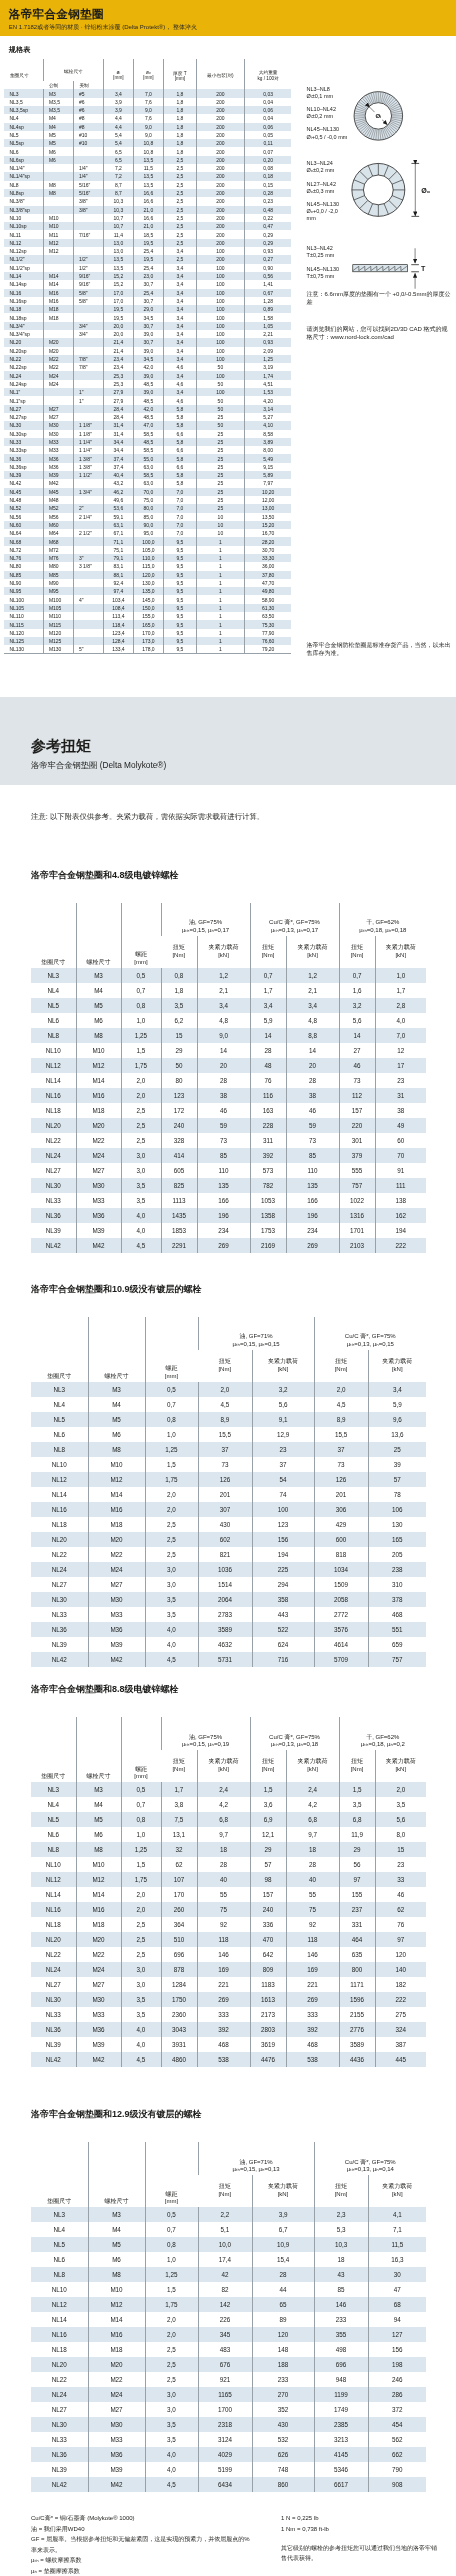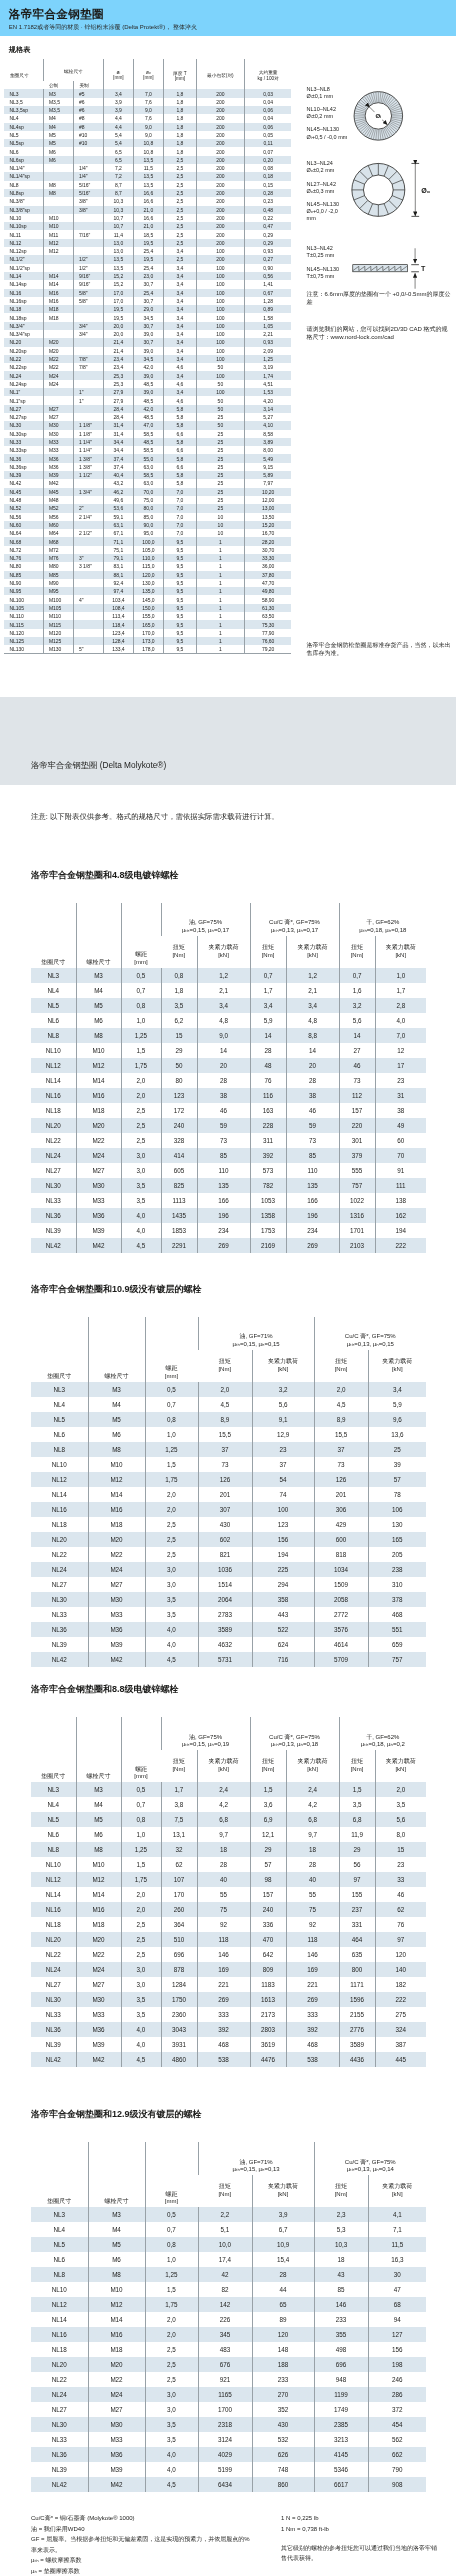--- a/index.html
+++ b/index.html
@@ -3,21 +3,21 @@
 <meta charset="utf-8">
 <style>
   * { margin:0; padding:0; box-sizing:border-box; }
   html,body { background:#fff; }
   body {
     width:457px; height:2576px; overflow:hidden; position:relative;
     font-family:"Liberation Sans","DejaVu Sans",sans-serif;
     color:#1d1d1b;
   }
   
-  .band-top { background:#7dd3fc; padding:6.6px 8.8px 5.5px; height:36px; }
+  .band-top { background:#eab308; padding:6.6px 8.8px 5.5px; height:36px; }
   .band-top h1 { font-size:11.6px; font-weight:bold; letter-spacing:0.3px; }
   .band-top .sub { font-size:6px; margin-top:1.7px; color:#2a2a28; }
   .section-label { font-size:7.2px; font-weight:bold; margin:8.8px 0 0 8.8px; }
 
   
   .spec-section { position:relative; margin-top:4.4px; height:609px; }
   table { border-collapse:collapse; table-layout:fixed; }
   .spec-table { position:absolute; left:4.4px; top:0; width:287px; font-size:5px; }
   .spec-table th { font-weight:normal; font-size:4.7px; vertical-align:middle; padding:1.1px 1.7px; }
   .spec-table thead tr:first-child th { padding-top:3.3px; }
@@ -958,24 +958,25 @@
       </svg>
     </div>
 
     <div class="side-note note-thk">注意：6.6mm厚度的垫圈有一个 +0,0/-0.5mm的厚度公差</div>
     <div class="side-note note-cad">请浏览我们的网站，您可以找到2D/3D CAD 格式的规格尺寸：www.nord-lock.com/cad</div>
     <div class="side-note note-avail">洛帝牢合金钢防松垫圈是标准存货产品，当然，以未出售库存为准。</div>
   </div>
 </div>
 
 <div class="band-mid">
+  <h2>参考扭矩</h2>
   <div class="sub">洛帝牢合金钢垫圈 (Delta Molykote®)</div>
 </div>
 
-<div class="torque-note">注意: 以下附表仅供参考。格式的规格尺寸，需依据实际需求载荷进行计算。</div>
+<div class="torque-note">注意: 以下附表仅供参考。夹紧力载荷，需依据实际需求载荷进行计算。</div>
 
 <div class="tq-title t1">洛帝牢合金钢垫圈和4.8级电镀锌螺栓</div>
 <table class="tq-table">
   <colgroup>
     <col style="width:45px">
       <col style="width:45px">
       <col style="width:40px">
     <col style="width:36px">
       <col style="width:53px">
       <col style="width:36px">

